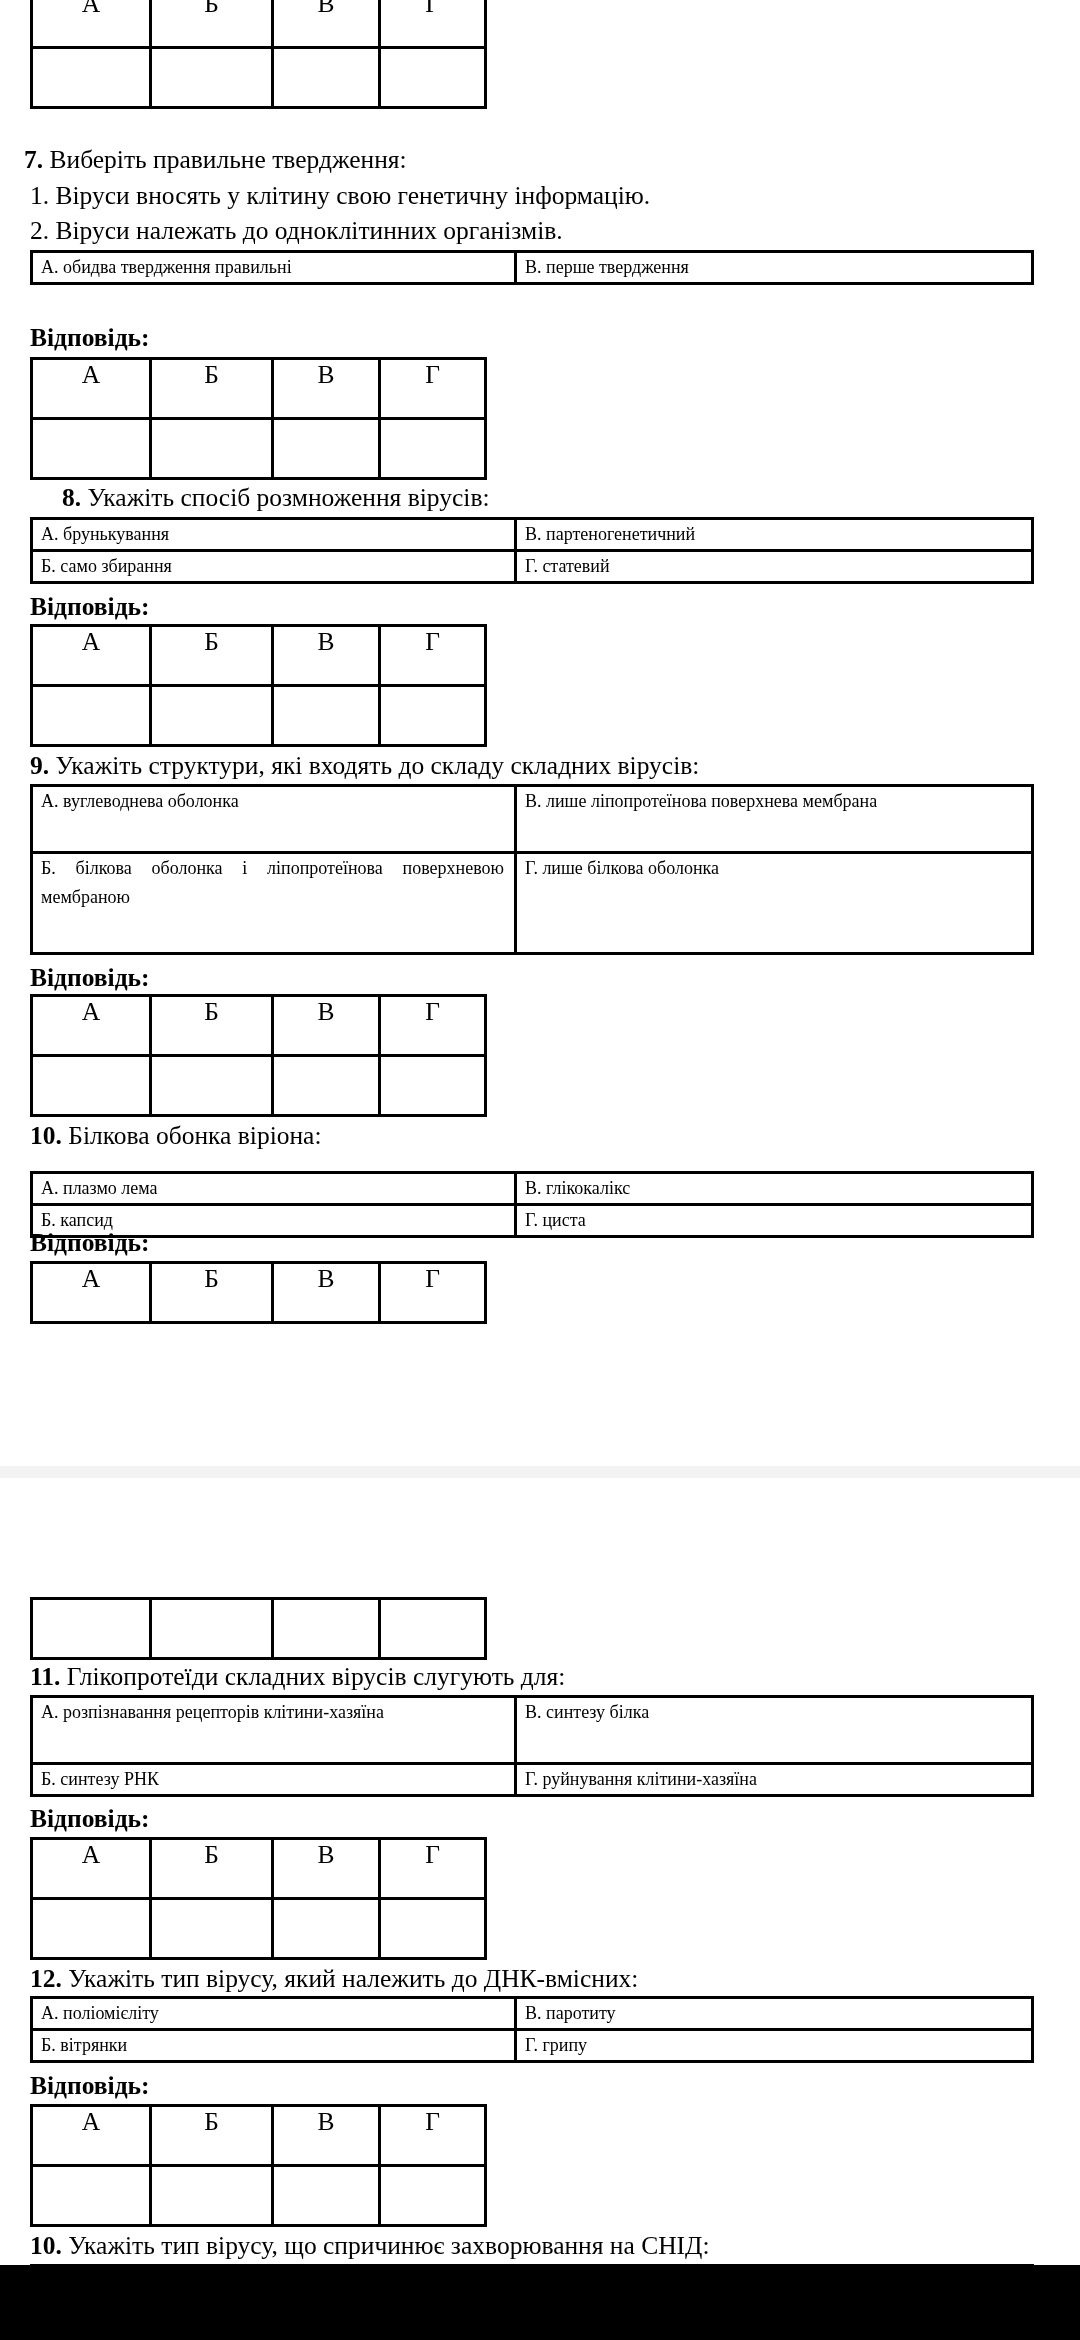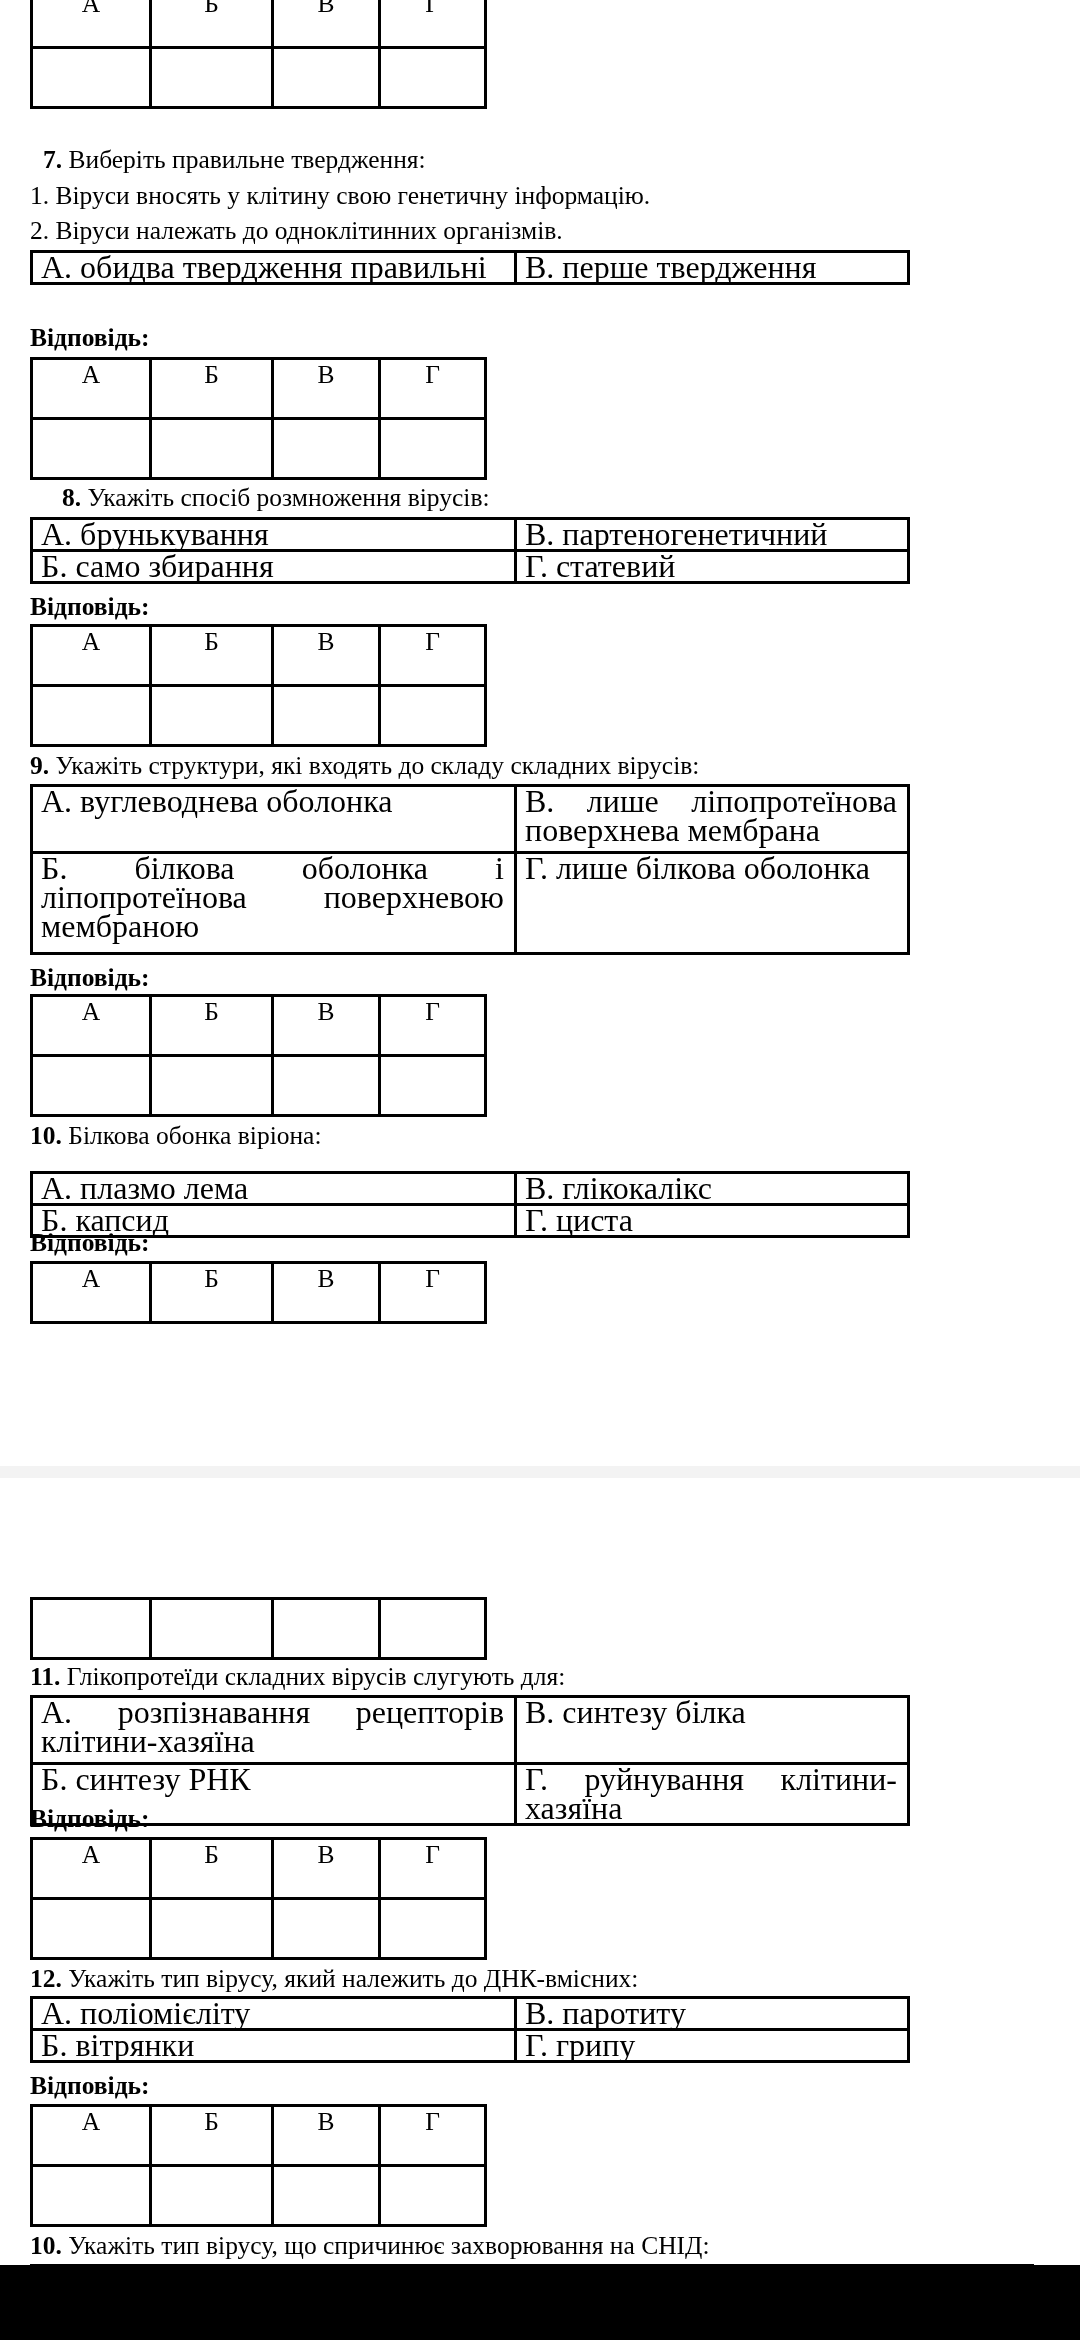--- a/index.html
+++ b/index.html
@@ -8,22 +8,22 @@
     background:#ffffff; color:#000;
     font-family:"Liberation Serif","DejaVu Serif",serif;
   }
   .abs { position:absolute; }
   .txt { font-size:25.5px; line-height:28px; white-space:nowrap; }
   .bold { font-weight:bold; }
   .title .num { font-weight:bold; }
 
   
   table.opts {
-    position:absolute; left:30px; width:880px; border-collapse:collapse;
-    table-layout:fixed; font-size:32px; line-height:29px;
+    position:absolute; left:30px; width:1004px; border-collapse:collapse;
+    table-layout:fixed; font-size:18px; line-height:29px;
   }
   table.opts td {
     border:3px solid #000; padding:0 10px 0 8px; vertical-align:top;
     text-align:justify; text-align-last:left;
   }
   table.opts td.c1 { width:463px; }
   table.opts td.just { text-align-last:auto; }
 
   
   table.ans {
@@ -61,21 +61,21 @@
   </tr>
   <tr>
     <td></td>
     <td></td>
     <td></td>
     <td></td>
   </tr>
 </tbody>
   </table>
 
-<div class="abs txt title" style="left:43px; top:146px;">
+<div class="abs txt title" style="left:24px; top:146px;">
   <span class="num">7.</span>
   <span>Виберіть правильне твердження:</span>
 </div>
 <div class="abs txt" style="left:30px; top:182px;">1. Віруси вносять у клітину свою генетичну інформацію.</div>
 <div class="abs txt" style="left:30px; top:217px;">2. Віруси належать до одноклітинних організмів.</div>
 <table class="opts" style="top:250px;">
   <tbody>
       <tr>
     <td class="c1">А. обидва твердження правильні</td>
     <td>В. перше твердження</td>

